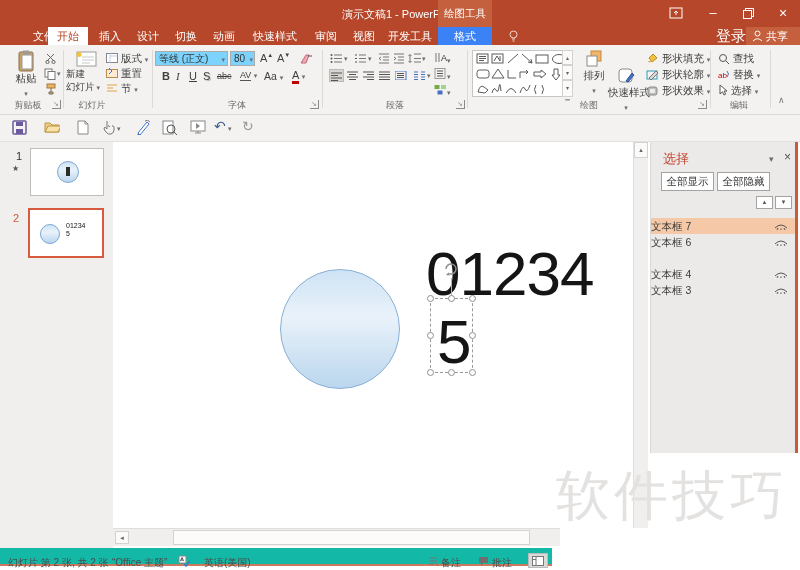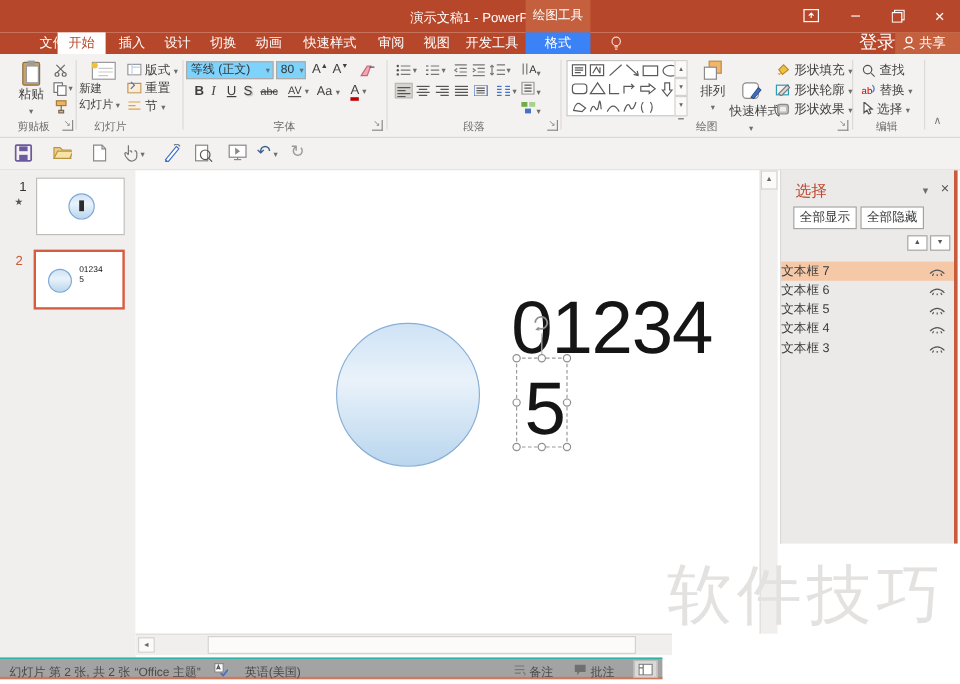--- a/index.html
+++ b/index.html
@@ -45,21 +45,21 @@
   
   .pane{left:650px;top:142px;width:145px;height:311px;background:#ECEAE8;border-left:1px solid #DCDAD8}
   .pane-accent{left:795px;top:142px;width:3px;height:311px;background:#C75B3B}
   .panebtn{position:absolute;top:30px;height:19px;background:#fff;border:1px solid #A5A3A1;font-size:10.5px;color:#333;text-align:center;line-height:17px}
   .updown{position:absolute;top:54px;width:17px;height:13px;background:#fff;border:1px solid #A5A3A1;font-size:6px;color:#555;text-align:center;line-height:11px}
   .prow{position:absolute;left:0;width:145px;height:16px;font-size:10.5px;color:#3a3a3a;line-height:16px}
   .prow.hl{background:#F5C9A8}
   .prow span{}
   .eye{position:absolute;right:8px;top:4px}
   
-  .statusbar{left:0;top:548px;width:552px;height:18px;background:#a3a3a3;border-top:1px solid #14b8a6;border-bottom:2px solid #CC7A5E;font-size:10px;color:#4a4a4a}
+  .statusbar{left:0;top:548px;width:552px;height:18px;background:#14b8a6;border-top:4px solid #14b8a6;border-bottom:2px solid #CC7A5E;font-size:10px;color:#4a4a4a}
   .watermark{left:556px;top:460px;font-size:54px;letter-spacing:4px;color:#E4E2E0;font-family:"Liberation Sans",sans-serif}
 </style>
 </head>
 <body>
 
 <div class="abs titlebar">
   <div class="abs title-text">演示文稿1 - PowerPoint</div>
   <div class="abs ctx-head">绘图工具</div>
   <div class="abs winbtn" style="left:668px">
     <svg width="14" height="13" style="margin:1px auto">
@@ -458,27 +458,20 @@
           <path d="M4 6 l-1 2 M7 6.5 v2 M10 6 l1 2" stroke="#555"></path>
         </svg>
       </span></div>
   <div class="prow" style="top:92px"><span>文本框 6</span>
     <span class="eye">
         <svg width="14" height="8">
           <path d="M1 6 Q7 0 13 6" fill="none" stroke="#555"></path>
           <path d="M4 6 l-1 2 M7 6.5 v2 M10 6 l1 2" stroke="#555"></path>
         </svg>
       </span></div>
-  <div class="prow" style="top:108px"><span>文本框 5</span>
-    <span class="eye">
-        <svg width="14" height="8">
-          <path d="M1 6 Q7 0 13 6" fill="none" stroke="#555"></path>
-          <path d="M4 6 l-1 2 M7 6.5 v2 M10 6 l1 2" stroke="#555"></path>
-        </svg>
-      </span></div>
   <div class="prow" style="top:124px"><span>文本框 4</span>
     <span class="eye">
         <svg width="14" height="8">
           <path d="M1 6 Q7 0 13 6" fill="none" stroke="#555"></path>
           <path d="M4 6 l-1 2 M7 6.5 v2 M10 6 l1 2" stroke="#555"></path>
         </svg>
       </span></div>
   <div class="prow" style="top:140px"><span>文本框 3</span>
     <span class="eye">
         <svg width="14" height="8">

